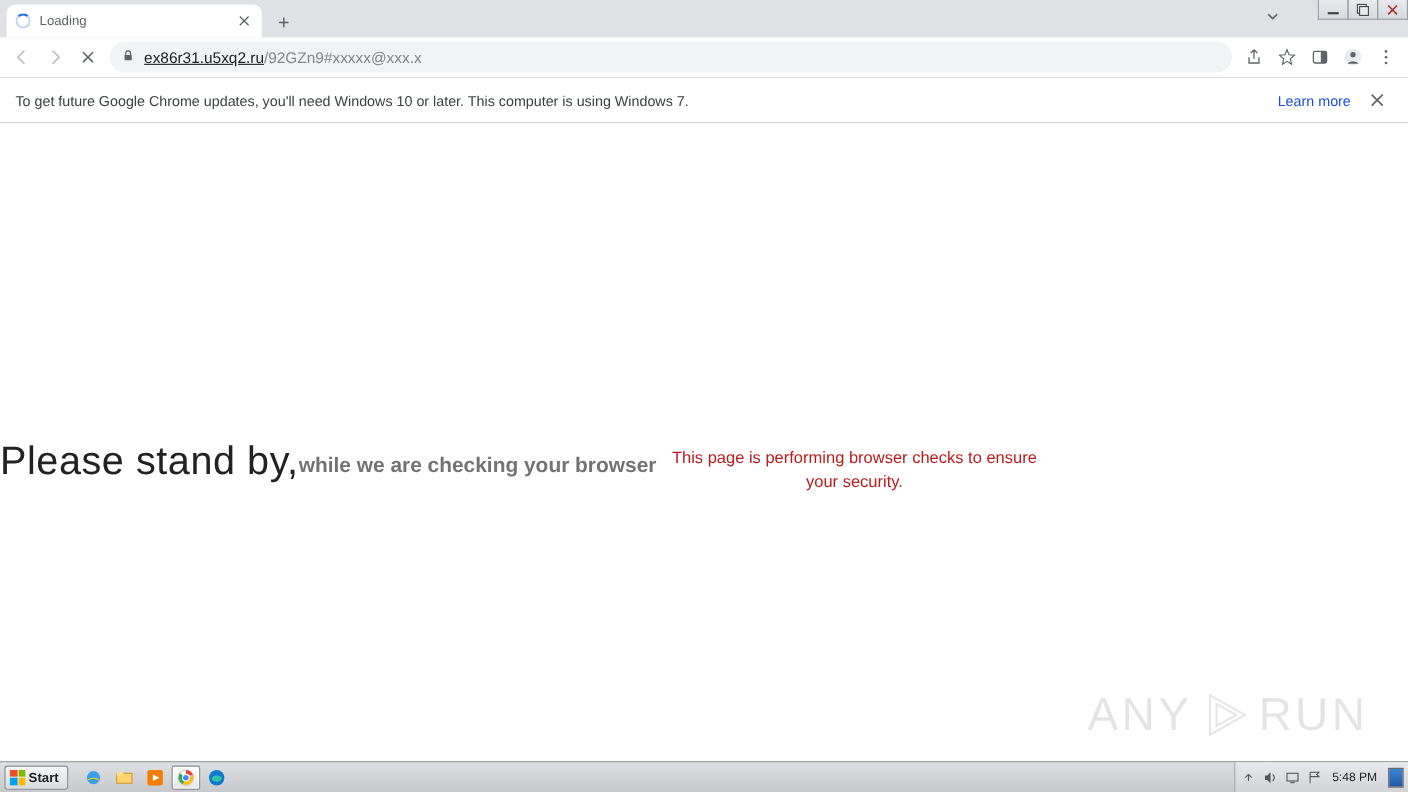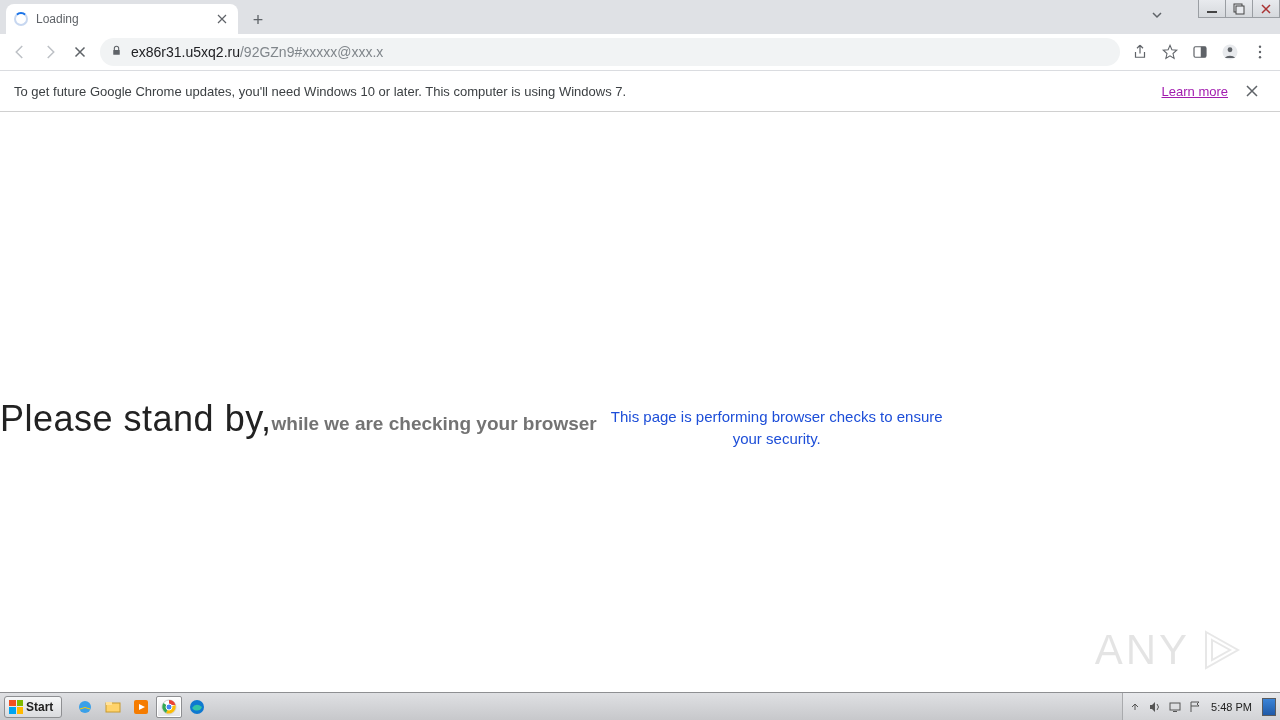--- a/index.html
+++ b/index.html
@@ -35,34 +35,34 @@
 
 .toolbar { height: 37px; background: #fff; border-bottom: 1px solid #dadce0; display:flex; align-items:center; padding: 0 6px; gap: 2px; }
 .tb-btn { width: 28px; height: 28px; display:flex; align-items:center; justify-content:center; border-radius:50%; color:#5f6368; }
 .tb-btn.disabled { color: #bdc1c6; }
 .tb-btn svg { width:18px; height:18px; }
 .omnibox {
   flex: 1; height: 28px; background: #f1f3f4; border-radius: 14px; display:flex; align-items:center;
   padding: 0 10px; margin: 0 4px; gap: 8px; font-size: 14px;
 }
 .omnibox .lock svg { width: 13px; height: 13px; }
-.omnibox .url-dark { color: #202124; }
+.omnibox .url-dark { color: #202124; text-decoration: underline; }
 .omnibox .url-light { color: #80868b; }
 
 
 .infobar { height: 41px; border-bottom: 1px solid #d0d0d0; background:#fff; display:flex; align-items:center; padding: 0 14px; font-size:13px; color:#3c4043;justify-content:flex-end; }
-.infobar .learn { margin-left:auto; color:#a21caf; text-decoration: underline; }
+.infobar .learn { margin-left:auto; color:#1d4ed8; }
 .infobar .ibclose { width:28px; height:28px; display:flex; align-items:center; justify-content:center; margin-left: 10px; }
 .infobar .ibclose svg { width:12px; height:12px; stroke:#5f6368; }
 
 
 .page { position:absolute; left:0; right:0; top:112px; bottom:28px; display:flex; flex-direction:row; align-items:center; padding-top: 34px; }
 .page h1 { font-size: 36px; font-weight: 300; color:#222; letter-spacing: 0.5px; }
 .page h2 { font-size: 19px; font-weight: 600; color:#737373; margin-top: 10px; }
-.page p { font-size: 15px; color:#1d4ed8; margin-top: 18px; text-align:center; max-width: 360px; line-height:1.45; }
+.page p { font-size: 15px; color:#b91c1c; margin-top: 18px; text-align:center; max-width: 360px; line-height:1.45; }
 
 
 .watermark { position:absolute; right: 36px; bottom: 46px; color:#000; opacity: 0.1; font-size: 42px; letter-spacing: 3px; font-weight: 300; display:flex; align-items:flex-start; gap:6px; font-family: Arial, sans-serif; }
 .watermark svg { width: 48px; height: 48px; opacity: 0.9; }
 
 
 .taskbar { position:absolute; left:0; right:0; bottom:0; height:28px; background: linear-gradient(#dfe0e3,#c7c8cb); border-top:1px solid #8e8f92; display:flex; align-items:center; }
 .start-btn {
   height: 22px; margin: 0 4px; padding: 0 8px 0 4px; background: linear-gradient(#f6f7f8,#dadbde);
   border: 1px solid #8e8f92; border-radius: 3px; display:flex; align-items:center; gap:3px; font-size:12px; font-weight:bold; color:#222;
@@ -193,20 +193,21 @@
   <h2>while we are checking your browser</h2>
   <p>This page is performing browser checks to ensure your security.</p>
 </div>
 
 <div class="watermark">
   <span>ANY</span>
   <svg viewBox="0 0 48 48">
       <path d="M10 6 L42 24 L10 42 Z" fill="none" stroke="currentColor" stroke-width="2"></path>
       <path d="M16 14 L34 24 L16 34 Z" fill="none" stroke="currentColor" stroke-width="2"></path>
     </svg>
+  <span>RUN</span>
 </div>
 
 <div class="taskbar">
   <div class="start-btn">
     <div class="flag">
         <span></span>
         <span></span>
         <span></span>
         <span></span>
       </div>

